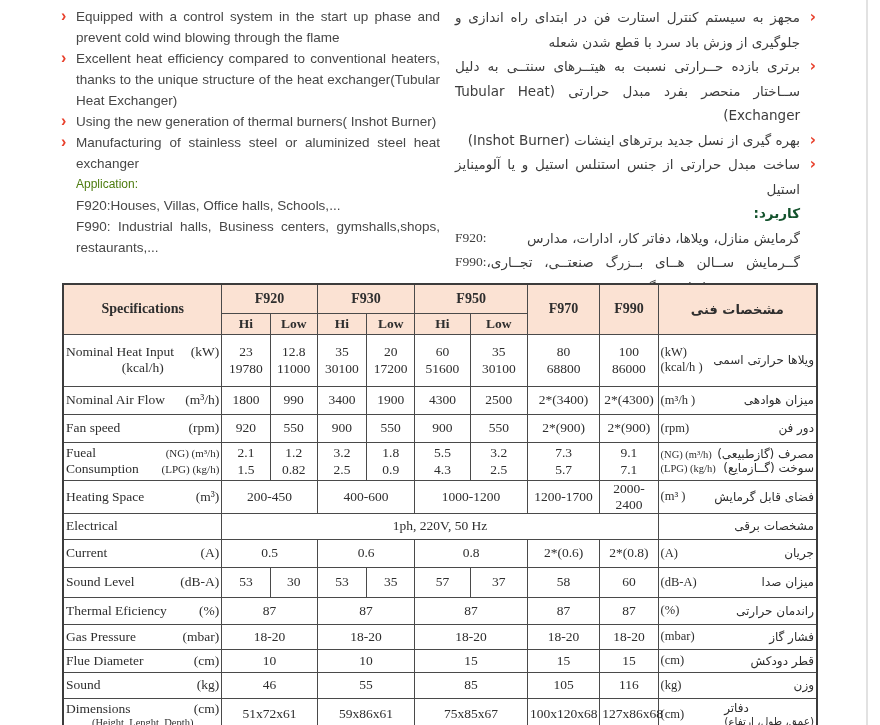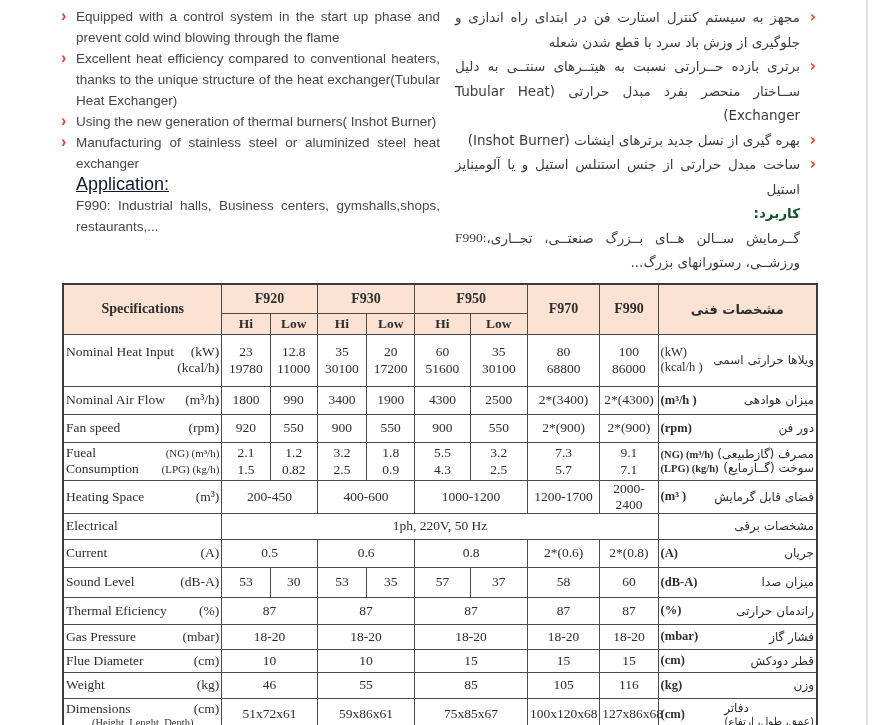--- a/index.html
+++ b/index.html
@@ -9,21 +9,21 @@
     font-family:"Liberation Sans","DejaVu Sans",sans-serif;
     color:#474747;
   }
   
   .scan-edge{position:absolute;left:866px;top:0;width:2px;height:725px;background:#e2e2e2;}
 
   
   .top-en{position:absolute;left:62px;top:6px;width:378px;font-size:13.5px;line-height:21px;text-align:justify;}
   .top-en .bullet{position:relative;padding-left:14px;}
   .top-en .chev{position:absolute;left:-1px;top:-1px;color:#e8402c;font-weight:700;font-size:16px;}
-  .app-label-en{padding-left:14px;color:#0f172a;font-size:18px;text-decoration:underline;}
+  .app-label-en{padding-left:14px;color:#4d7c0f;font-size:12px;}
   .app-line-en{padding-left:14px;}
 
   .top-fa{position:absolute;left:455px;top:5px;width:361px;direction:rtl;font-size:13.5px;line-height:24.5px;text-align:justify;color:#3d3d3d;font-family:"DejaVu Sans",sans-serif;}
   .top-fa .bullet{position:relative;padding-right:16px;}
   .top-fa .chev{position:absolute;right:0;top:0;color:#e8402c;font-weight:700;font-size:15px;}
   .app-label-fa{padding-right:16px;color:#14532d;font-weight:700;font-size:13.5px;}
   .app-line-fa{padding-right:16px;}
   .app-line-fa .code{float:left;direction:ltr;unicode-bidi:isolate;font-family:"Liberation Serif","DejaVu Serif",serif;font-size:13.5px;color:#3d3d3d;}
 
   
@@ -33,27 +33,27 @@
     font-family:"Liberation Serif","DejaVu Serif",serif;
     font-size:13.5px;color:#2e2e2e;
   }
   table.spec th,table.spec td{border:1px solid #4a4a4a;padding:0 2px;text-align:center;vertical-align:middle;}
   table.spec{border:2px solid #3c3c3c;}
   thead th{background:#fbe2d3;font-weight:700;font-size:14px;}
   thead tr.h2 th{font-weight:700;font-size:13.5px;}
   th.fa-h{font-family:"DejaVu Sans",sans-serif;font-size:13px;font-weight:700;}
   td.spec-cell{text-align:left;padding:1px 5px;}
   .l1{display:flex;justify-content:space-between;align-items:baseline;}
-  .l2r{text-align:right;}
+  .l2r{text-align:center;}
   .sub-en{font-size:10.5px;line-height:11px;display:block;}
   td.fa-cell{padding:1px 10px;}
   .fa-flex{display:flex;direction:ltr;justify-content:space-between;align-items:center;}
   .fa-flex.end{justify-content:flex-end;}
   .falbl{font-family:"DejaVu Sans",sans-serif;font-size:12px;direction:rtl;}
-  .funit{font-size:12.5px;text-align:center;font-weight:bold;}
+  .funit{font-size:12.5px;text-align:center;}
   .funit-col{display:flex;flex-direction:column;align-items:flex-start;font-size:12.5px;line-height:15px;}
   .fa-col{display:flex;flex-direction:column;align-items:flex-end;direction:rtl;}
   .fasub{font-family:"DejaVu Sans",sans-serif;font-size:10.5px;direction:rtl;line-height:12px;}
   .two-line div{line-height:17px;}
 </style>
 </head>
 <body>
 
 <div class="scan-edge"></div>
 
@@ -68,20 +68,21 @@
   </div>
   <div class="bullet">
     <span class="chev">›</span>
     <span>Using the new generation of thermal burners( Inshot Burner)</span>
   </div>
   <div class="bullet">
     <span class="chev">›</span>
     <span>Manufacturing of stainless steel or aluminized steel heat exchanger</span>
   </div>
   <div class="app-label-en">Application:</div>
+  <div class="app-line-en">F920:Houses, Villas, Office halls, Schools,...</div>
   <div class="app-line-en">F990: Industrial halls, Business centers, gymshalls,shops, restaurants,...</div>
 </section>
 
 <section class="top-fa">
   <div class="bullet">
     <span class="chev">‹</span>
     <span>مجهز به سیستم کنترل استارت فن در ابتدای راه اندازی و جلوگیری از وزش باد سرد با قطع شدن شعله</span>
   </div>
   <div class="bullet">
     <span class="chev">‹</span>
@@ -89,20 +90,24 @@
   </div>
   <div class="bullet">
     <span class="chev">‹</span>
     <span>بهره گیری از نسل جدید برترهای اینشات (Inshot Burner)</span>
   </div>
   <div class="bullet">
     <span class="chev">‹</span>
     <span>ساخت مبدل حرارتی از جنس استنلس استیل و یا آلومینایز استیل</span>
   </div>
   <div class="app-label-fa">کاربرد:</div>
+  <div class="app-line-fa">
+    <span class="code">F920:</span>
+    <span>گرمایش منازل، ویلاها، دفاتر کار، ادارات، مدارس</span>
+  </div>
   <div class="app-line-fa">
     <span class="code">F990:</span>
     <span>گــرمایش ســالن هــای بــزرگ صنعتــی، تجــاری، ورزشــی، رستورانهای بزرگ...</span>
   </div>
 </section>
 
 <table class="spec">
   <colgroup>
     <col style="width:158px">
       <col style="width:48px">
@@ -421,21 +426,21 @@
         <div class="fa-flex">
             <span class="funit">(cm)</span>
             <span class="falbl">قطر دودکش</span>
           </div>
       </td>
     </tr>
 
     <tr style="height:26px">
       <td class="spec-cell">
         <div class="l1">
-            <span>Weight</span>
+            <span>Sound</span>
             <span class="unit">(kg)</span>
           </div>
       </td>
       <td colspan="2">46</td>
       <td colspan="2">55</td>
       <td colspan="2">85</td>
       <td>105</td>
       <td>116</td>
       <td class="fa-cell">
         <div class="fa-flex">

